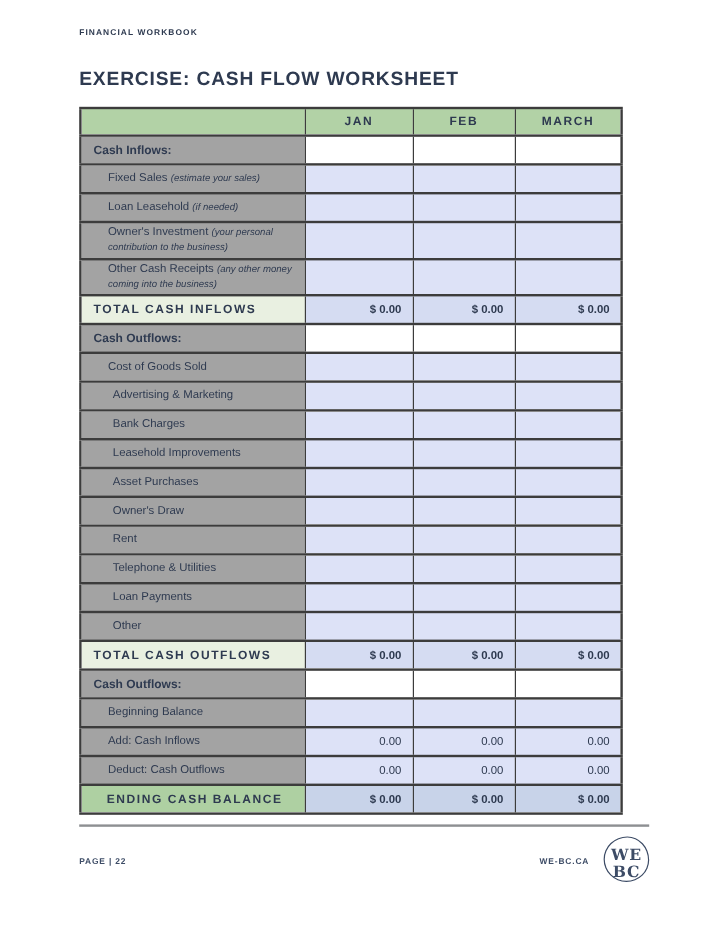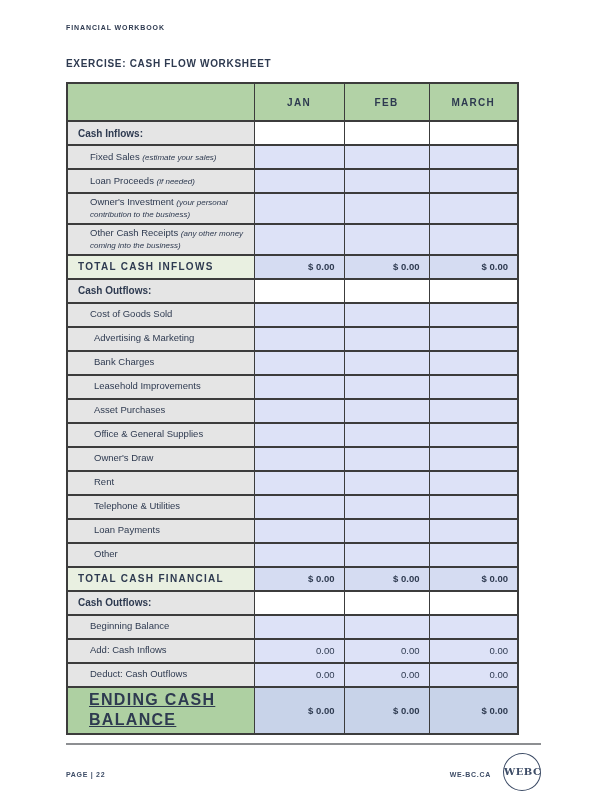--- a/index.html
+++ b/index.html
@@ -12,66 +12,66 @@
     overflow: hidden;
   }
   .page { padding: 22px 66px 0 66px; }
 
   .kicker {
     font-size: 7px; font-weight: bold; letter-spacing: 0.9px;
     color: var(--text-navy); margin-top: 2px;
   }
   .title {
     margin-top: 27px;
-    font-size: 10px; font-weight: 800; letter-spacing: 0.7px;
+    font-size: 16px; font-weight: 800; letter-spacing: 0.7px;
     color: var(--text-navy);
   }
 
   table.cashflow {
     margin-top: 13px;
     border-collapse: collapse;
     table-layout: fixed;
     width: 451px;
     border: 2px solid var(--border-dark, #3c3c3c);
   }
   table.cashflow td, table.cashflow th {
     border-left: 1px solid var(--border-dark);
     border-right: 1px solid var(--border-dark);
     border-top: 2px solid var(--border-dark);
     border-bottom: 2px solid var(--border-dark);
     vertical-align: middle;
     overflow: hidden;
   }
-  tr.hdr { height: 38px; }
+  tr.hdr { height: 23px; }
   tr.hdr th {
     background: var(--header-green, #b2d2a6);
     font-size: 10px; font-weight: 800; letter-spacing: 1.3px;
     color: var(--text-navy); text-align: center;
   }
   tbody tr { height: 24px; }
   tbody tr.row-tall { height: 29px; }
 
-  .cell-label { font-size: 9.5px; color: var(--text-navy); background: #e5e5e5;
+  .cell-label { font-size: 9.5px; color: var(--text-navy); background: #a3a3a3;
     padding: 2px 4px 2px 22px; line-height: 1.3; }
   .label-note { font-style: italic; font-size: 8px; }
   .cell-value { text-align: right; padding-right: 9px; font-size: 9.5px;
     color: var(--text-navy); background: #ffffff; }
 
   tr.row-section .cell-label { font-weight: bold; font-size: 10px; padding-left: 10px; }
   tr.row-subsection .cell-label { font-weight: bold; padding-left: 22px; }
   tr.row-subitem .cell-label { padding-left: 26px; }
   tr.row-item .cell-value, tr.row-subitem .cell-value { background: var(--cell-lavender, #dde2f7); }
   tr.row-total .cell-label {
     background: var(--total-green, #e9f0e1);
     font-weight: 800; font-size: 10px; letter-spacing: 1.3px; padding-left: 10px;
   }
   tr.row-total .cell-value { background: var(--total-lavender, #d5dcf2); font-weight: bold; }
   tr.row-ending .cell-label {
     background: var(--ending-green, #b2d2a6);
-    font-weight: 800; font-size: 16px; letter-spacing: 1.3px; padding-left: 21px; text-decoration: underline;
+    font-weight: 800; font-size: 10px; letter-spacing: 1.3px; padding-left: 21px;
   }
   tr.row-ending .cell-value { background: var(--ending-blue, #c8d3e9); font-weight: bold; }
 
   .footer-rule {
     width: 475px; height: 2px; background: var(--footer-line, #8d8f92);
     margin-top: 8px;
   }
   .footer {
     margin-top: 12px; width: 475px;
     display: flex; align-items: center; justify-content: space-between;
@@ -80,24 +80,24 @@
     font-size: 7px; font-weight: bold; letter-spacing: 0.7px; color: #3d4c66;
   }
   .footer-right { display: flex; align-items: center; gap: 12px; }
   .footer-site {
     font-size: 7px; font-weight: bold; letter-spacing: 0.7px; color: #3d4c66;
   }
   .logo-circle {
     width: 38px; height: 38px;
     border: 1.6px solid #3d4c66;
     border-radius: 52% 48% 50% 50% / 50% 52% 48% 50%;
-    display: flex; flex-direction: row; align-items: center; justify-content: space-between;
+    display: flex; flex-direction: column; align-items: center; justify-content: flex-end;
     color: #3d4c66;
     font-family: "DejaVu Serif", serif;
-    font-size: 10px; font-weight: bold; line-height: 1.05; letter-spacing: 0.5px;
+    font-size: 13px; font-weight: bold; line-height: 1.05; letter-spacing: 0.5px;
     margin-top: -4px;
   }
 </style>
 </head>
 <body>
 
 <div class="page">
 
   <div class="kicker">FINANCIAL WORKBOOK</div>
 
@@ -125,21 +125,21 @@
           <td class="cell-value"></td>
           <td class="cell-value"></td>
         </tr>
         <tr class="row-item">
           <td class="cell-label"><span class="label-text">Fixed Sales</span> <span class="label-note">(estimate your sales)</span></td>
           <td class="cell-value"></td>
           <td class="cell-value"></td>
           <td class="cell-value"></td>
         </tr>
         <tr class="row-item">
-          <td class="cell-label"><span class="label-text">Loan Proceeds</span> <span class="label-note">(if needed)</span></td>
+          <td class="cell-label"><span class="label-text">Loan Leasehold</span> <span class="label-note">(if needed)</span></td>
           <td class="cell-value"></td>
           <td class="cell-value"></td>
           <td class="cell-value"></td>
         </tr>
         <tr class="row-item row-tall">
           <td class="cell-label"><span class="label-text">Owner's Investment</span> <span class="label-note">(your personal contribution to the business)</span></td>
           <td class="cell-value"></td>
           <td class="cell-value"></td>
           <td class="cell-value"></td>
         </tr>
@@ -185,26 +185,20 @@
           <td class="cell-value"></td>
           <td class="cell-value"></td>
         </tr>
         <tr class="row-subitem">
           <td class="cell-label"><span class="label-text">Asset Purchases</span></td>
           <td class="cell-value"></td>
           <td class="cell-value"></td>
           <td class="cell-value"></td>
         </tr>
         <tr class="row-subitem">
-          <td class="cell-label"><span class="label-text">Office &amp; General Supplies</span></td>
-          <td class="cell-value"></td>
-          <td class="cell-value"></td>
-          <td class="cell-value"></td>
-        </tr>
-        <tr class="row-subitem">
           <td class="cell-label"><span class="label-text">Owner's Draw</span></td>
           <td class="cell-value"></td>
           <td class="cell-value"></td>
           <td class="cell-value"></td>
         </tr>
         <tr class="row-subitem">
           <td class="cell-label"><span class="label-text">Rent</span></td>
           <td class="cell-value"></td>
           <td class="cell-value"></td>
           <td class="cell-value"></td>
@@ -221,21 +215,21 @@
           <td class="cell-value"></td>
           <td class="cell-value"></td>
         </tr>
         <tr class="row-subitem">
           <td class="cell-label"><span class="label-text">Other</span></td>
           <td class="cell-value"></td>
           <td class="cell-value"></td>
           <td class="cell-value"></td>
         </tr>
         <tr class="row-total">
-          <td class="cell-label"><span class="label-text">TOTAL CASH FINANCIAL</span></td>
+          <td class="cell-label"><span class="label-text">TOTAL CASH OUTFLOWS</span></td>
           <td class="cell-value">$ 0.00</td>
           <td class="cell-value">$ 0.00</td>
           <td class="cell-value">$ 0.00</td>
         </tr>
         <tr class="row-section">
           <td class="cell-label"><span class="label-text">Cash Outflows:</span></td>
           <td class="cell-value"></td>
           <td class="cell-value"></td>
           <td class="cell-value"></td>
         </tr>

